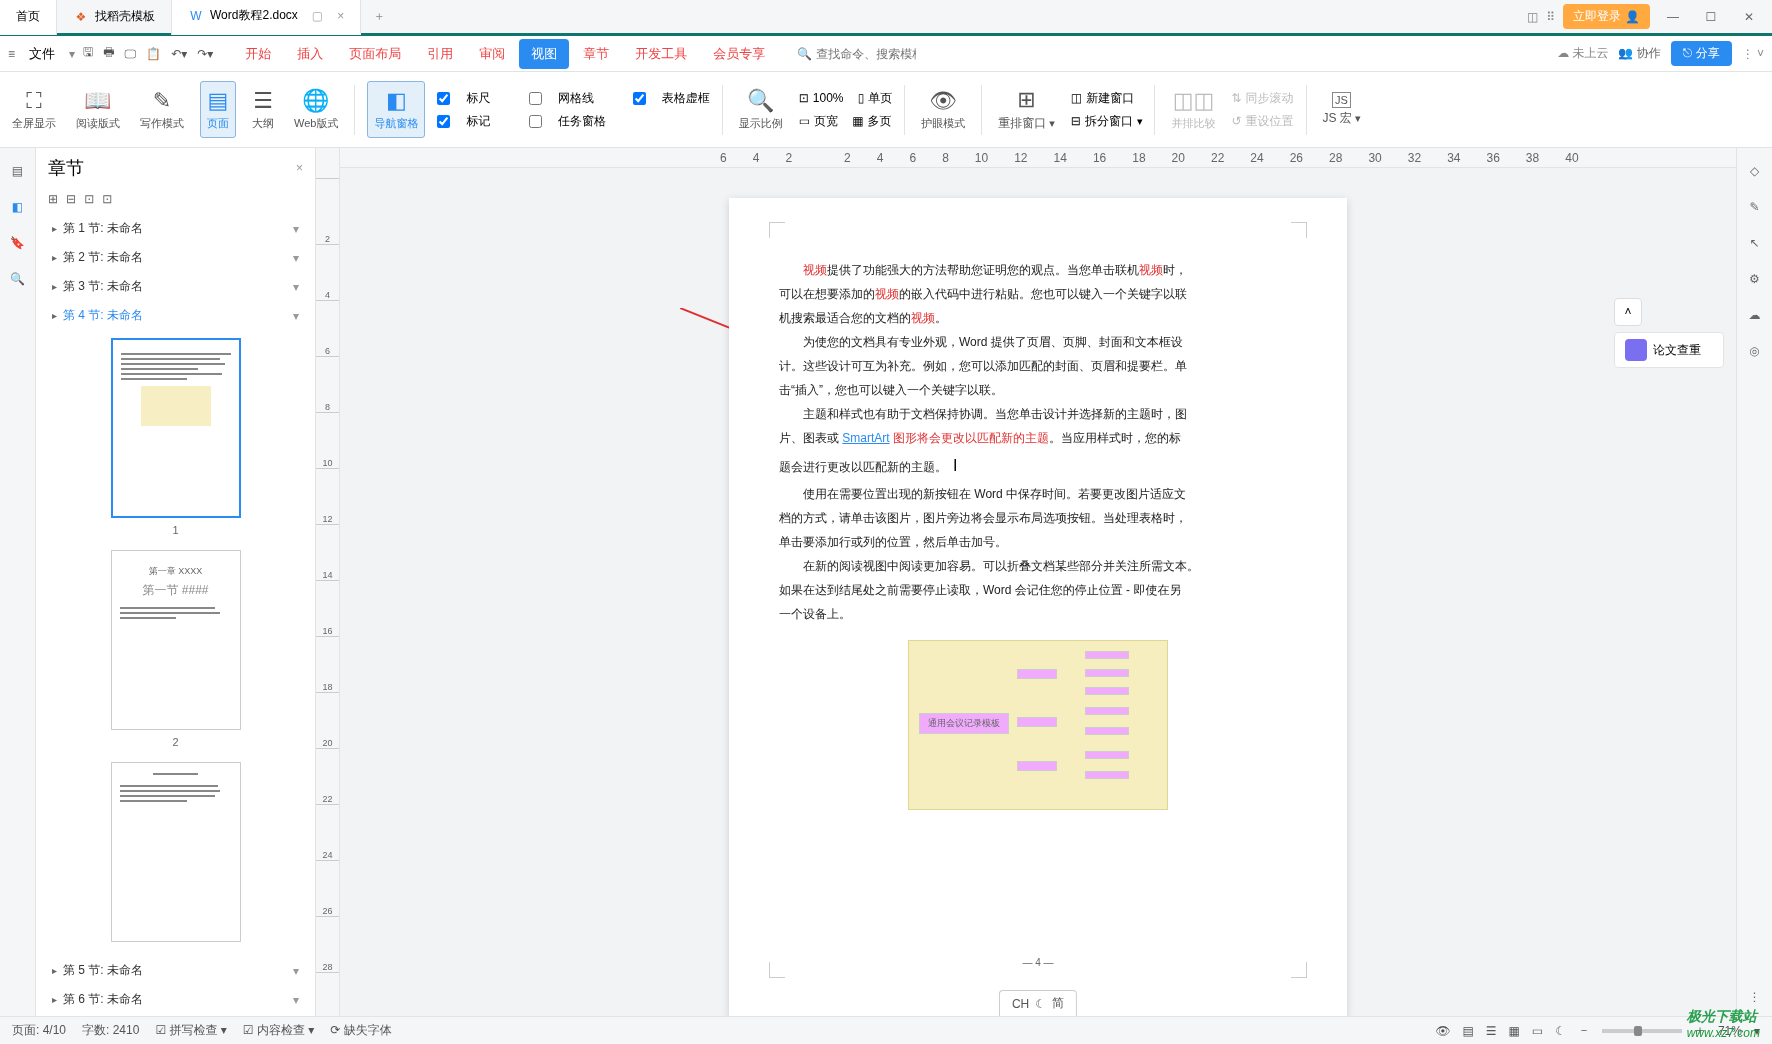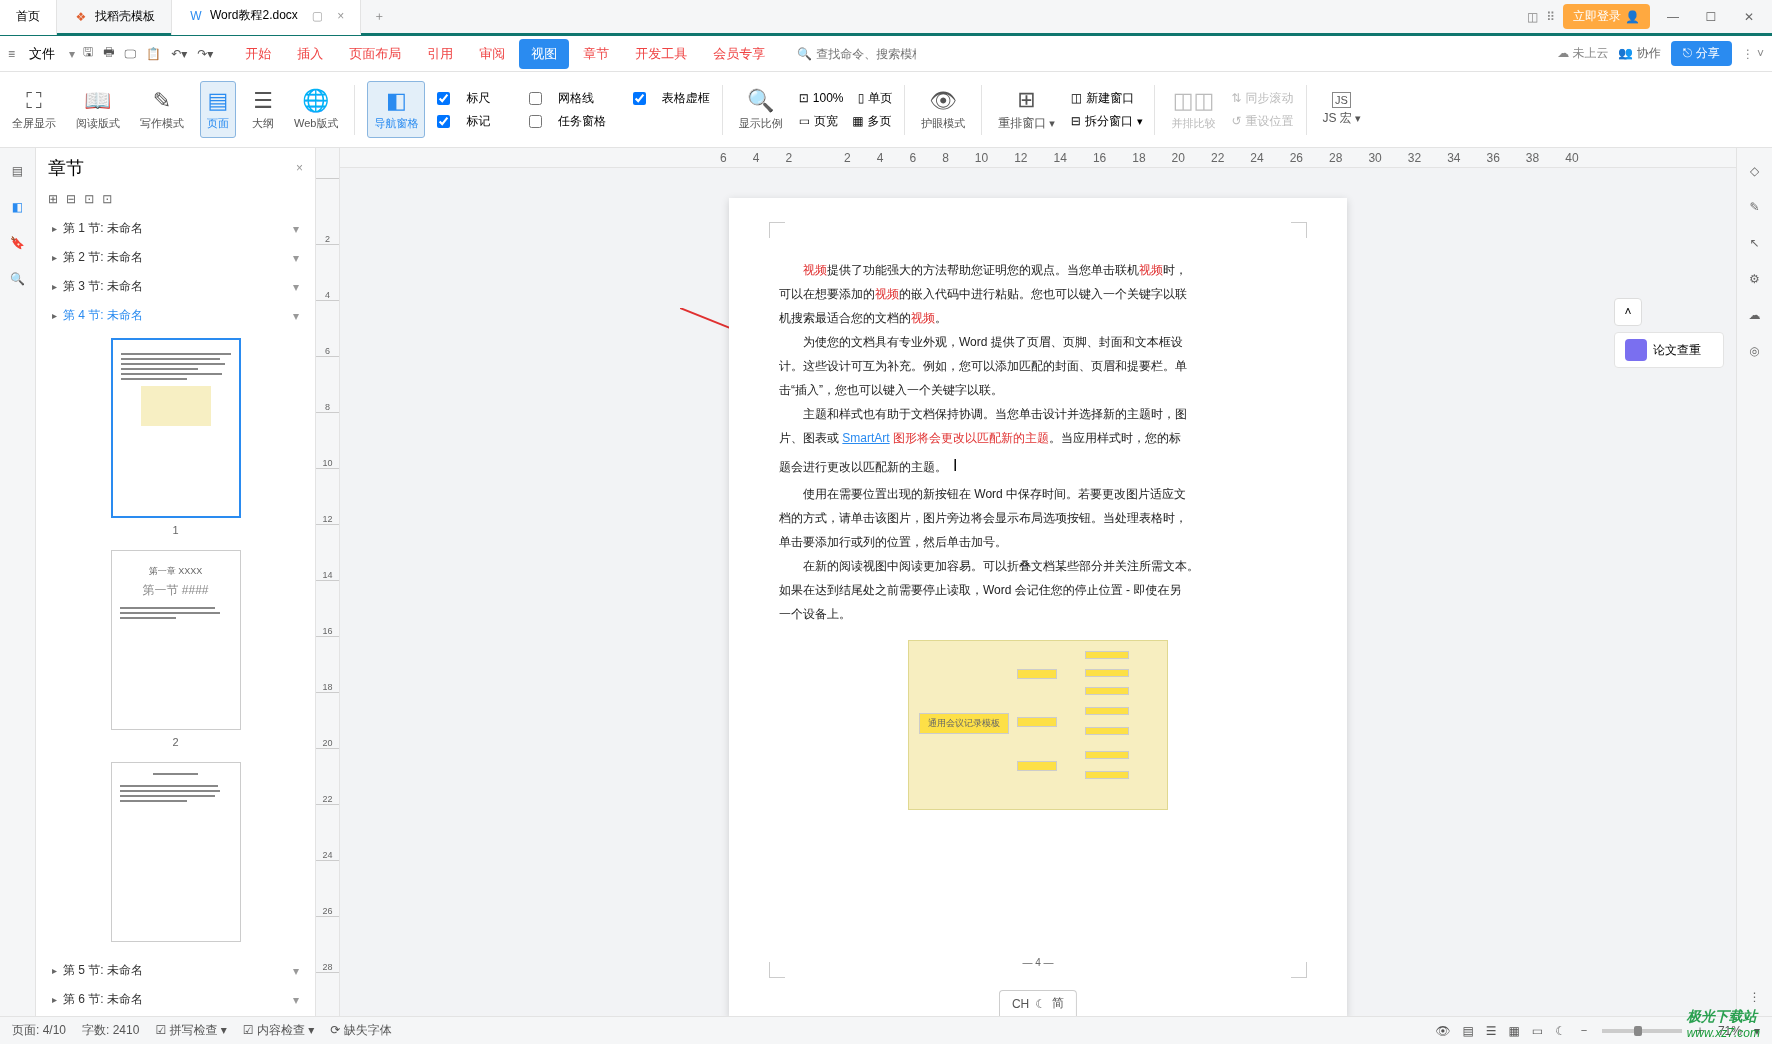--- a/index.html
+++ b/index.html
@@ -71,21 +71,21 @@
 .rv-tick { position: absolute; left: 0; right: 0; border-bottom: 1px solid #ccc; font-size: 9px; color: #666; text-align: center; }
 .ruler-h { height: 20px; background: #f5f6f7; border-bottom: 1px solid #e3e3e3; position: relative; }
 .rh-scale { position: absolute; left: 380px; top: 3px; display: flex; gap: 26px; font-size: 9px; color: #666; }
 
 .doc-area { flex: 1; background: #f2f3f5; overflow: auto; position: relative; }
 .page { width: 618px; background: #fff; margin: 30px auto 20px; box-shadow: 0 2px 8px rgba(0,0,0,0.15); padding: 60px 50px 80px; position: relative; min-height: 820px; }
 .page p { font-size: 12px; line-height: 2.0; color: #222; text-indent: 2em; }
 .page .hl { color: #e03030; }
 .page .ul { color: #2a8bf0; text-decoration: underline; }
 .mindmap { width: 260px; height: 170px; background: #f7eec0; margin: 14px auto; position: relative; border: 1px solid #e0d890; }
-.mm-node { position: absolute; background: #fde047; border: 1px solid #ccc; padding: 3px 8px; font-size: 9px; color: #666; }
+.mm-node { position: absolute; background: #f0abfc; border: 1px solid #ccc; padding: 3px 8px; font-size: 9px; color: #666; }
 .page-corner { position: absolute; width: 16px; height: 16px; border: 1px solid #ccc; }
 .pc-tl { top: 24px; left: 40px; border-right: none; border-bottom: none; }
 .pc-tr { top: 24px; right: 40px; border-left: none; border-bottom: none; }
 .pc-bl { bottom: 40px; left: 40px; border-right: none; border-top: none; }
 .pc-br { bottom: 40px; right: 40px; border-left: none; border-top: none; }
 .page-num { position: absolute; bottom: 50px; left: 0; right: 0; text-align: center; font-size: 10px; color: #666; }
 
 .arrow { position: absolute; top: 160px; left: 340px; }
 .cursor-ibeam { position: absolute; top: 266px; right: 72px; font-size: 16px; color: #000; }
 

